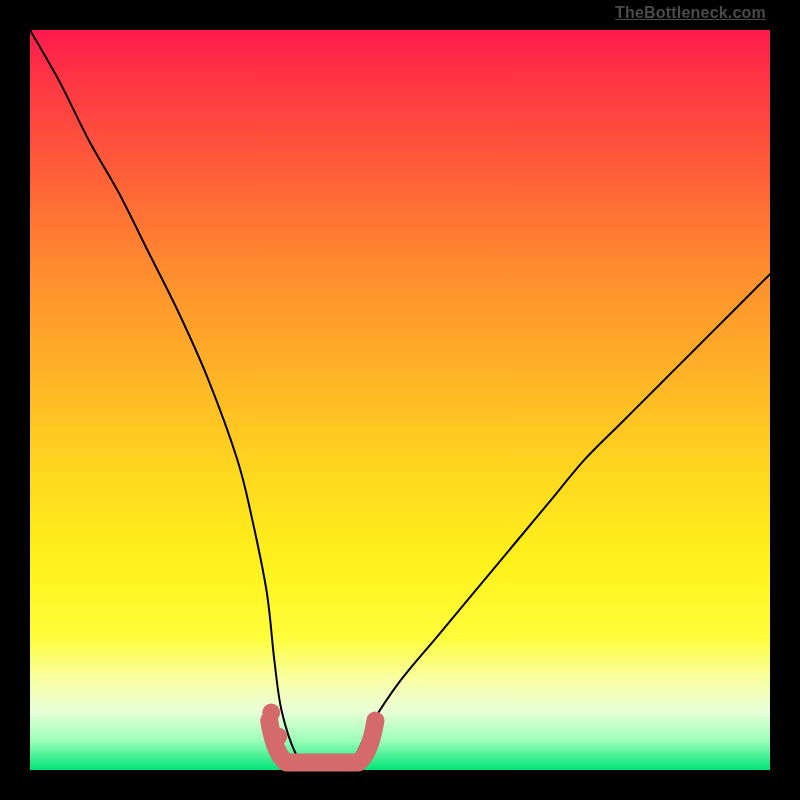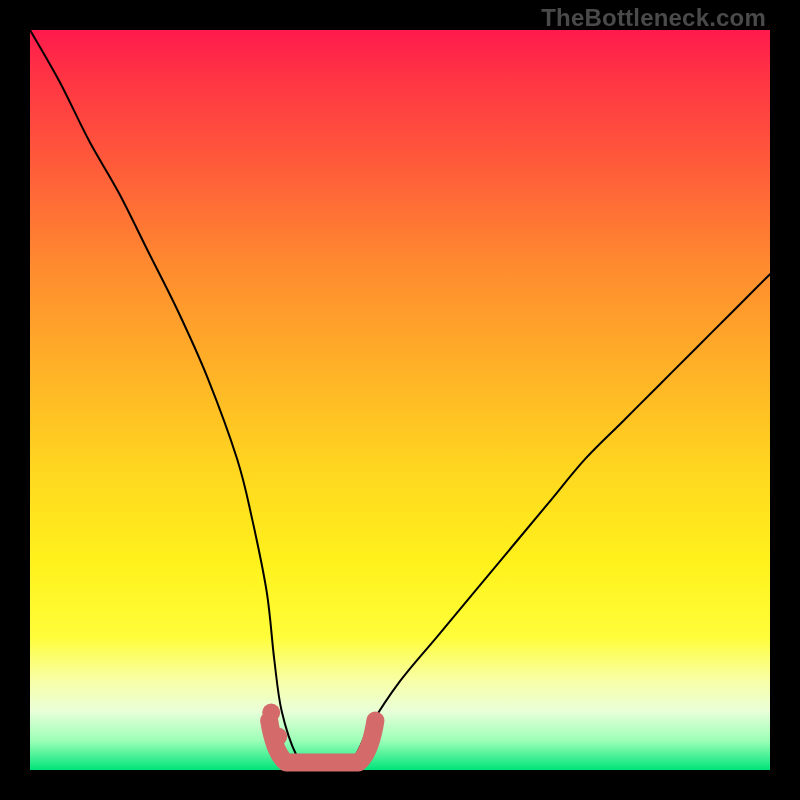--- a/index.html
+++ b/index.html
@@ -37,25 +37,26 @@
       #f8ffa8 88%,
       #e9ffd8 92%,
       #9dffb8 96%,
       #00e47a 100%
     );
   }
   .watermark {
     position: absolute;
     top: 4px;
     right: 34px;
-    font-size: 24px;
+    font-size: 16px;
     font-weight: 600;
     color: #4a4a4a;
     letter-spacing: 0.2px;
     user-select: none;
+    text-decoration: underline;
   }
   svg.curve {
     position: absolute;
     left: 0;
     top: 0;
     width: 740px;
     height: 740px;
     overflow: visible;
   }
   .curve-line {

